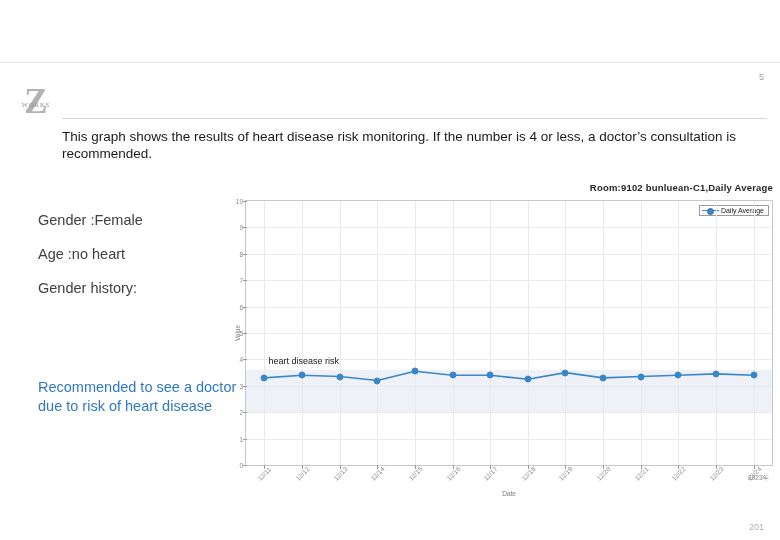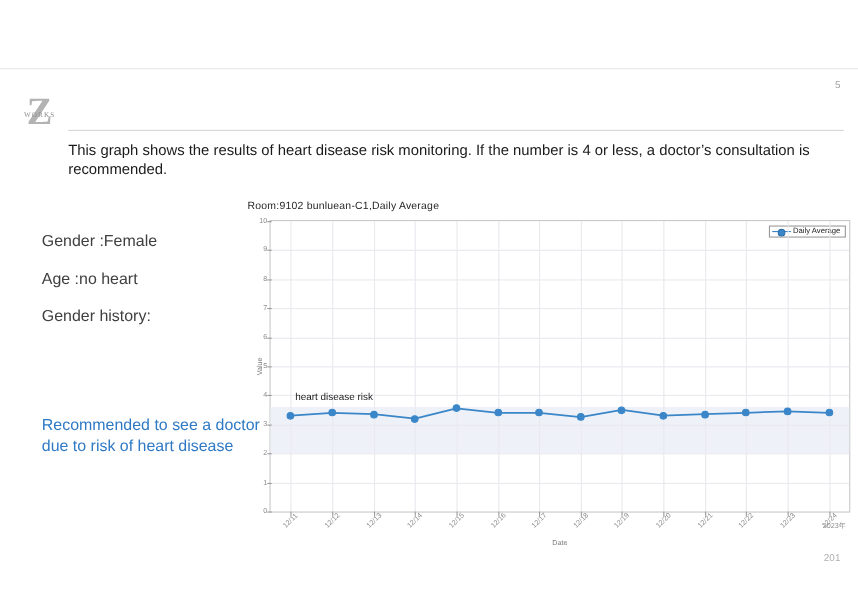--- a/index.html
+++ b/index.html
@@ -62,22 +62,22 @@
   .info-bullet{font-size:14.5px;color:#1a1a1a;margin-left:4px;}
   .info-bullet .dot{display:inline-block;width:14px;}
   .recommend{
     position:absolute;left:38px;top:378px;width:200px;
     font-size:14.5px;color:#2f79c4;line-height:19px;
   }
 
   
   .chart{position:absolute;left:225px;top:182px;width:548px;height:310px;}
   .chart-title{
-    position:absolute;left:0;top:0;width:548px;text-align:left;
-    font-size:9.5px;font-weight:normal;color:#262626;letter-spacing:.2px;
+    position:absolute;left:0;top:0;width:548px;text-align:right;
+    font-size:9.5px;font-weight:bold;color:#262626;letter-spacing:.2px;
   }
   .plot{
     position:absolute;left:20px;top:18px;width:528px;height:266px;
     border:1px solid #c8c8c8;background:#fff;box-sizing:border-box;
   }
   .grid-v{position:absolute;top:0;bottom:0;width:1px;background:#e9e9ee;}
   .grid-h{position:absolute;left:0;right:0;height:1px;background:#e9e9ee;}
   .band{position:absolute;left:0;right:0;background:#eef2f8;}
   .ytick{
     position:absolute;right:100%;margin-right:3px;
@@ -120,21 +120,21 @@
   .pt{
     position:absolute;width:7px;height:7px;border-radius:50%;
     background:#4a97d2;border:1.2px solid #3a86c8;
     transform:translate(-50%,-50%);box-sizing:border-box;
   }
   .year{
     position:absolute;right:4px;top:292px;font-size:6.5px;color:#8a8a8a;
   }
 
   
-  .footer-no{position:absolute;right:16px;bottom:28px;font-size:9px;color:#b0b0b0;}
+  .footer-no{position:absolute;right:16px;bottom:8px;font-size:9px;color:#b0b0b0;}
 </style>
 </head>
 <body>
 
 <div class="slide">
 
   <div class="header-rule"></div>
 
   <div class="logo">
     <div class="logo-z">Z</div>

